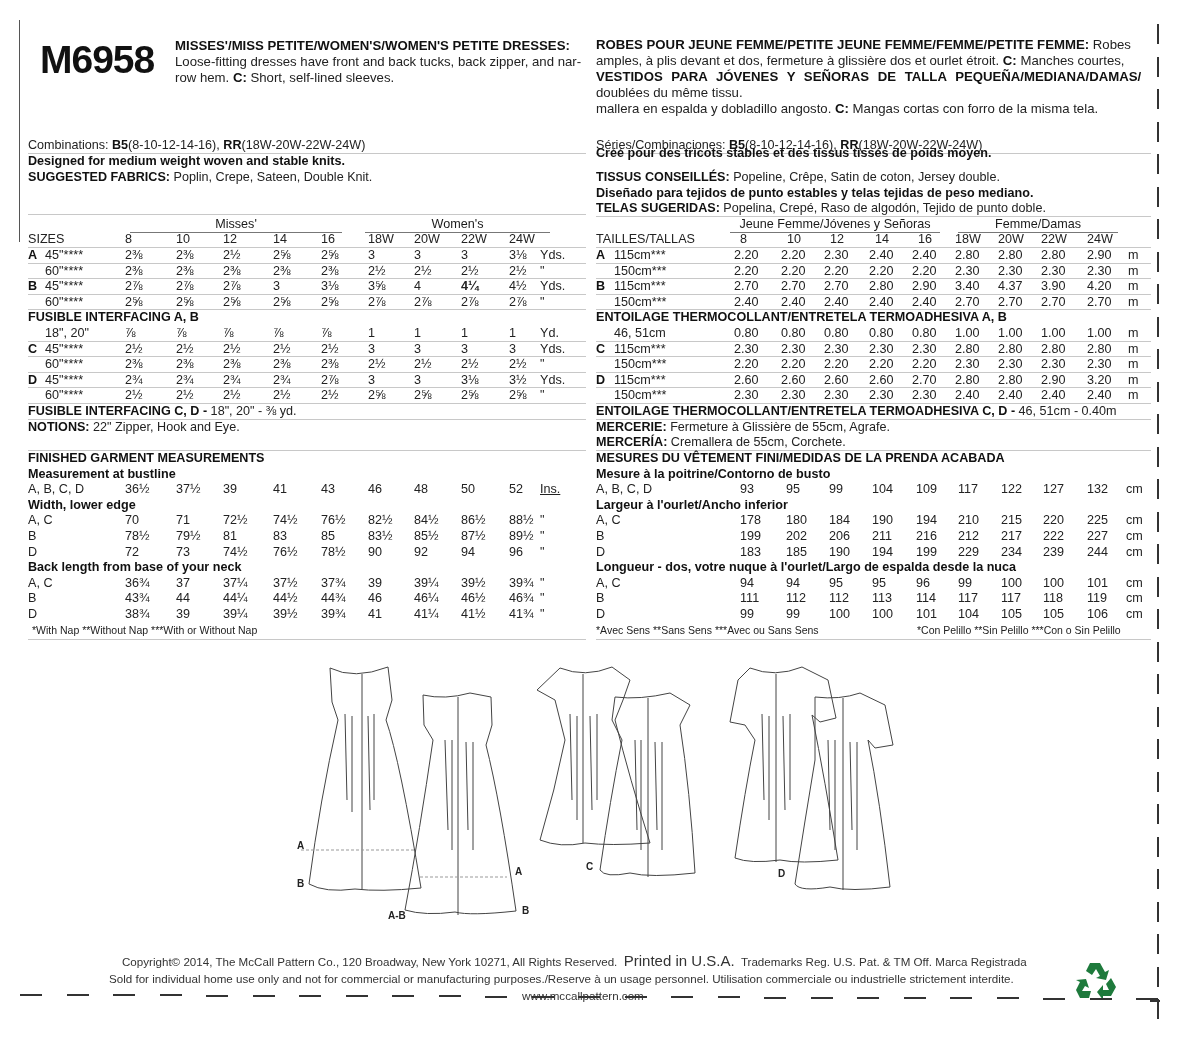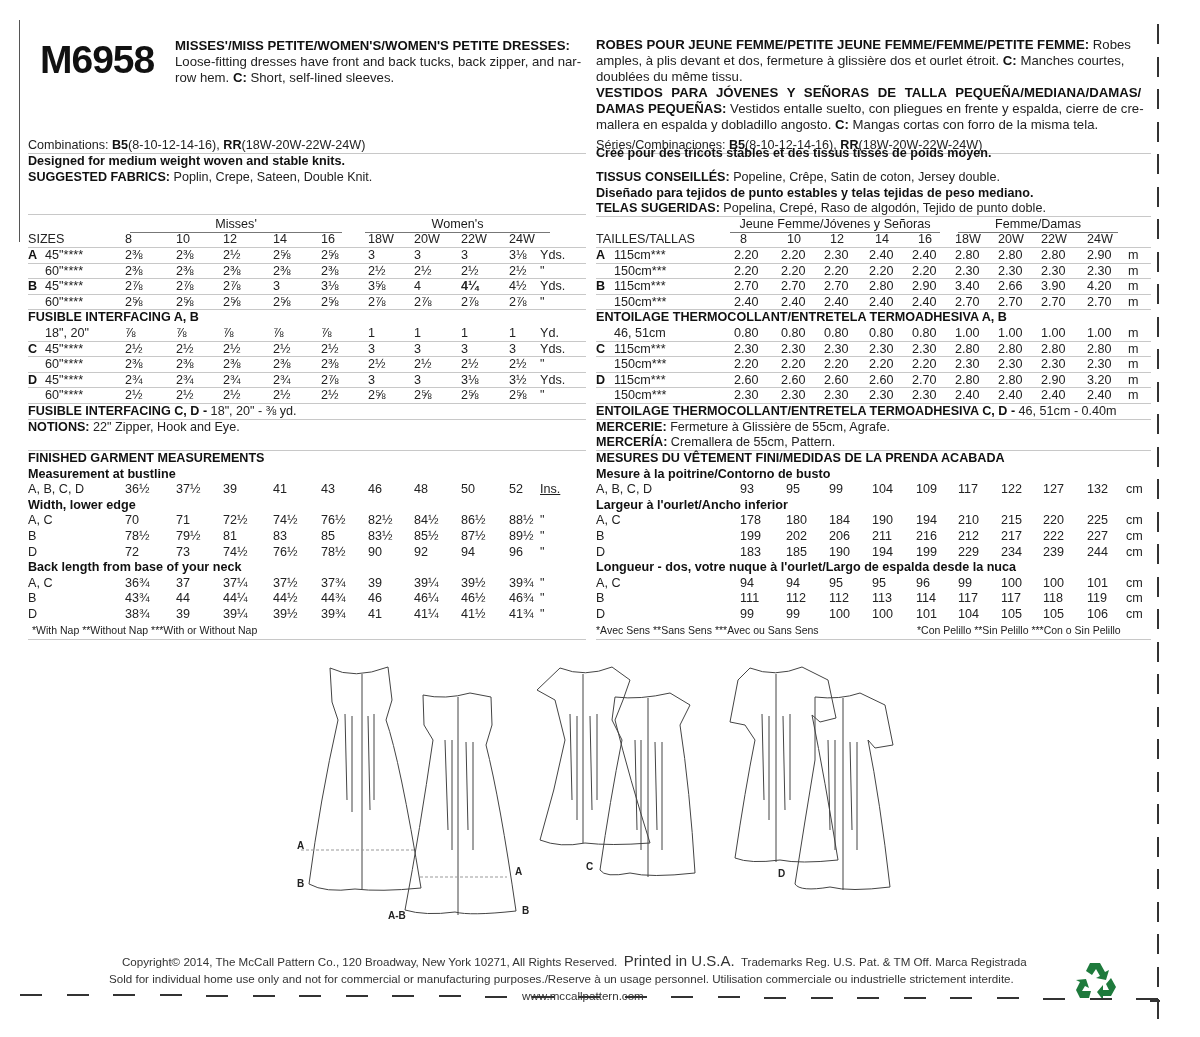--- a/index.html
+++ b/index.html
@@ -31,23 +31,22 @@
 
 <div class="desc" style="left:175px; top:38px; width:420px;">
   <div style="white-space:nowrap;"><b>MISSES'/MISS PETITE/WOMEN'S/WOMEN'S PETITE DRESSES:</b></div>
   <div style="white-space:nowrap;">Loose-fitting dresses have front and back tucks, back zipper, and nar-</div>
   <div style="white-space:nowrap;"><span>row hem. </span><b>C:</b><span> Short, self-lined sleeves.</span></div>
 </div>
 
 <div class="desc" style="left:596px; top:37px; width:560px;">
   <div style="white-space:nowrap;"><b>ROBES POUR JEUNE FEMME/PETITE JEUNE FEMME/FEMME/PETITE FEMME:</b><span> Robes</span></div>
   <div style="white-space:nowrap;"><span>amples, à plis devant et dos, fermeture à glissière dos et ourlet étroit. </span><b>C:</b><span> Manches courtes,</span></div>
+  <div style="white-space:nowrap; word-spacing:5px;"><b>VESTIDOS PARA JÓVENES Y SEÑORAS DE TALLA PEQUEÑA/MEDIANA/DAMAS/</b></div>
   <div>doublées du même tissu.</div>
-  <div style="white-space:nowrap; word-spacing:5px;"><b>VESTIDOS PARA JÓVENES Y SEÑORAS DE TALLA PEQUEÑA/MEDIANA/DAMAS/</b></div>
-  <div style="white-space:nowrap;"><b>DAMAS PEQUEÑAS:</b><span> Vestidos entalle suelto, con pliegues en frente y espalda, cierre de cre-</span></div>
   <div style="white-space:nowrap;"><span>mallera en espalda y dobladillo angosto. </span><b>C:</b><span> Mangas cortas con forro de la misma tela.</span></div>
 </div>
 
 <div class="ln" style="left:28px; top:138px;"><span>Combinations: </span><b>B5</b><span>(8-10-12-14-16), </span><b>RR</b><span>(18W-20W-22W-24W)</span></div>
 <div class="hr" style="left:28px; top:153px; width:558px;"></div>
 <div class="ln bold" style="left:28px; top:154px;">Designed for medium weight woven and stable knits.</div>
 <div class="ln" style="left:28px; top:170px;"><b>SUGGESTED FABRICS:</b><span> Poplin, Crepe, Sateen, Double Knit.</span></div>
 <div class="hr" style="left:28px; top:214px; width:558px;"></div>
 
 <div class="ln" style="left:596px; top:138px;"><span>Séries/Combinaciones: </span><b>B5</b><span>(8-10-12-14-16), </span><b>RR</b><span>(18W-20W-22W-24W)</span></div>
@@ -236,21 +235,21 @@
     <div class="ln" style="position: absolute; left: 1128px; top: 263.6px;">m</div>
     <div class="hr" style="position: absolute; left: 596px; top: 278.2px; width: 555px;"></div>
     <div class="ln bold" style="position: absolute; left: 596px; top: 279.2px;">B</div>
     <div class="ln" style="position: absolute; left: 614px; top: 279.2px;">115cm***</div>
     <div class="ln" style="position: absolute; left: 734px; top: 279.2px;">2.70</div>
     <div class="ln" style="position: absolute; left: 781px; top: 279.2px;">2.70</div>
     <div class="ln" style="position: absolute; left: 824px; top: 279.2px;">2.70</div>
     <div class="ln" style="position: absolute; left: 869px; top: 279.2px;">2.80</div>
     <div class="ln" style="position: absolute; left: 912px; top: 279.2px;">2.90</div>
     <div class="ln" style="position: absolute; left: 955px; top: 279.2px;">3.40</div>
-    <div class="ln" style="position: absolute; left: 998px; top: 279.2px;">2.66</div>
+    <div class="ln" style="position: absolute; left: 998px; top: 279.2px;">4.37</div>
     <div class="ln" style="position: absolute; left: 1041px; top: 279.2px;">3.90</div>
     <div class="ln" style="position: absolute; left: 1087px; top: 279.2px;">4.20</div>
     <div class="ln" style="position: absolute; left: 1128px; top: 279.2px;">m</div>
     <div class="hr" style="position: absolute; left: 596px; top: 293.8px; width: 555px;"></div>
     <div class="ln bold" style="position: absolute; left: 596px; top: 294.8px;"></div>
     <div class="ln" style="position: absolute; left: 614px; top: 294.8px;">150cm***</div>
     <div class="ln" style="position: absolute; left: 734px; top: 294.8px;">2.40</div>
     <div class="ln" style="position: absolute; left: 781px; top: 294.8px;">2.40</div>
     <div class="ln" style="position: absolute; left: 824px; top: 294.8px;">2.40</div>
     <div class="ln" style="position: absolute; left: 869px; top: 294.8px;">2.40</div>
@@ -322,21 +321,21 @@
     <div class="ln" style="position: absolute; left: 912px; top: 388.4px;">2.30</div>
     <div class="ln" style="position: absolute; left: 955px; top: 388.4px;">2.40</div>
     <div class="ln" style="position: absolute; left: 998px; top: 388.4px;">2.40</div>
     <div class="ln" style="position: absolute; left: 1041px; top: 388.4px;">2.40</div>
     <div class="ln" style="position: absolute; left: 1087px; top: 388.4px;">2.40</div>
     <div class="ln" style="position: absolute; left: 1128px; top: 388.4px;">m</div>
     <div class="hr" style="position: absolute; left: 596px; top: 403px; width: 555px;"></div>
     <div class="ln" style="position: absolute; left: 596px; top: 404px;"><b>ENTOILAGE THERMOCOLLANT/ENTRETELA TERMOADHESIVA C, D -</b><span> 46, 51cm - 0.40m</span></div>
     <div class="hr" style="position: absolute; left: 596px; top: 418.6px; width: 555px;"></div>
     <div class="ln" style="position: absolute; left: 596px; top: 419.6px;"><b>MERCERIE:</b><span> Fermeture à Glissière de 55cm, Agrafe.</span></div>
-    <div class="ln" style="position: absolute; left: 596px; top: 435.2px;"><b>MERCERÍA:</b><span> Cremallera de 55cm, Pattern.</span></div>
+    <div class="ln" style="position: absolute; left: 596px; top: 435.2px;"><b>MERCERÍA:</b><span> Cremallera de 55cm, Corchete.</span></div>
   </div>
 <div id="meas-en">
     <div class="hr" style="position: absolute; left: 28px; top: 450px; width: 558px;"></div>
     <div class="ln bold" style="position: absolute; left: 28px; top: 451px;">FINISHED GARMENT MEASUREMENTS</div>
     <div class="ln bold" style="position: absolute; left: 28px; top: 466.6px;">Measurement at bustline</div>
     <div class="ln" style="position: absolute; left: 28px; top: 482.2px;">A, B, C, D</div>
     <div class="ln" style="position: absolute; left: 125px; top: 482.2px;">36½</div>
     <div class="ln" style="position: absolute; left: 176px; top: 482.2px;">37½</div>
     <div class="ln" style="position: absolute; left: 223px; top: 482.2px;">39</div>
     <div class="ln" style="position: absolute; left: 273px; top: 482.2px;">41</div>

